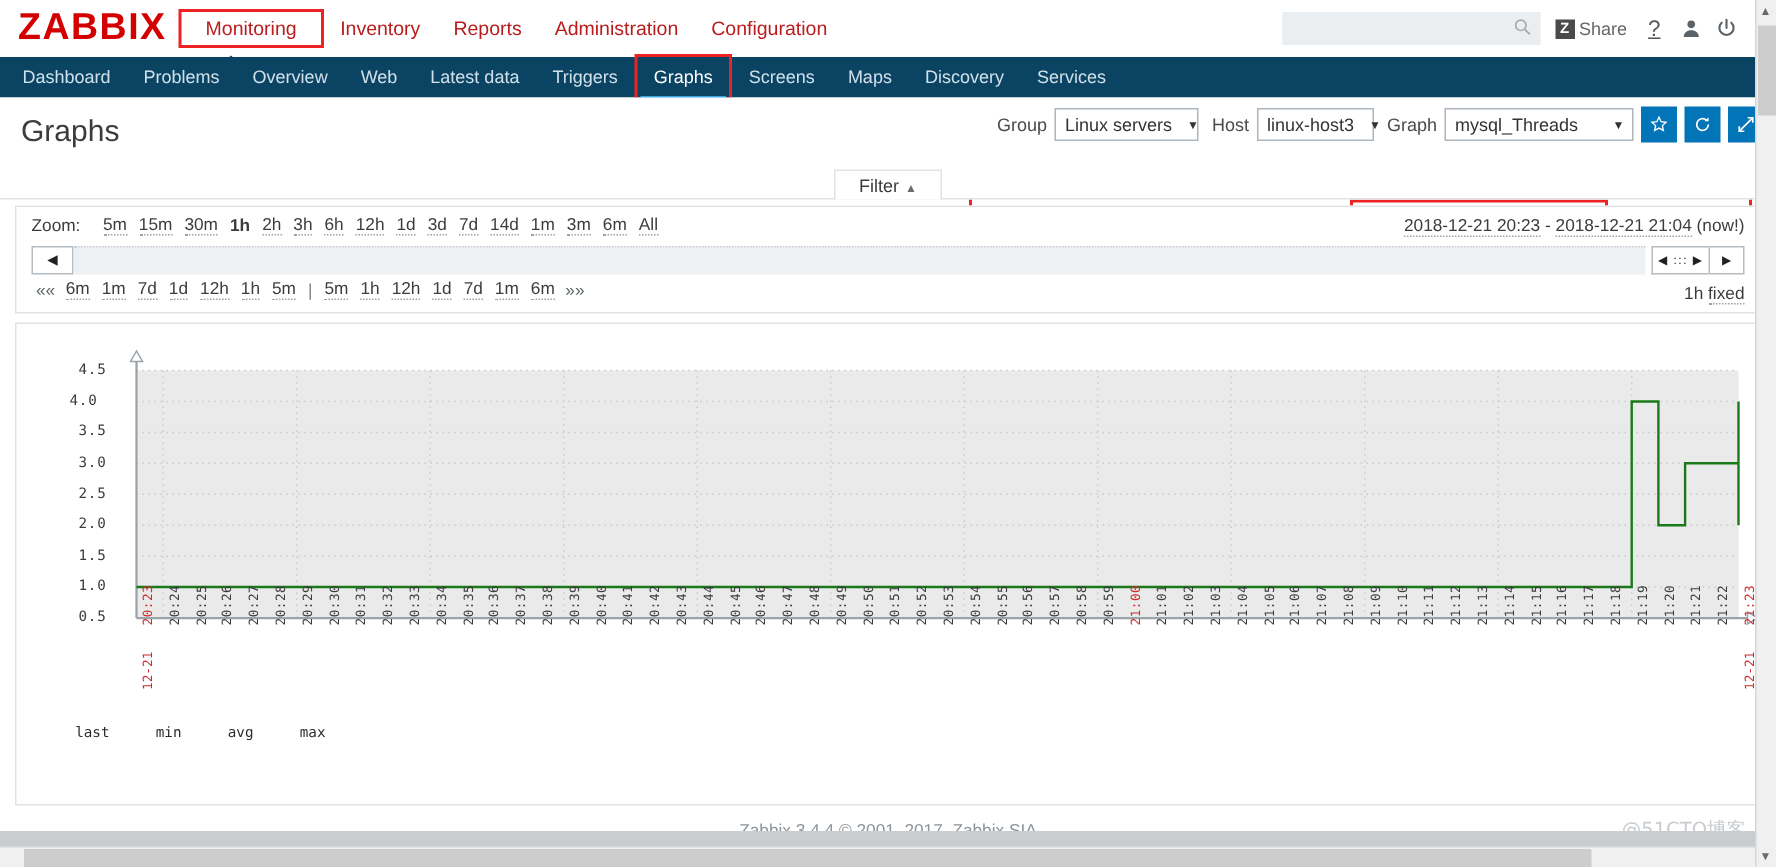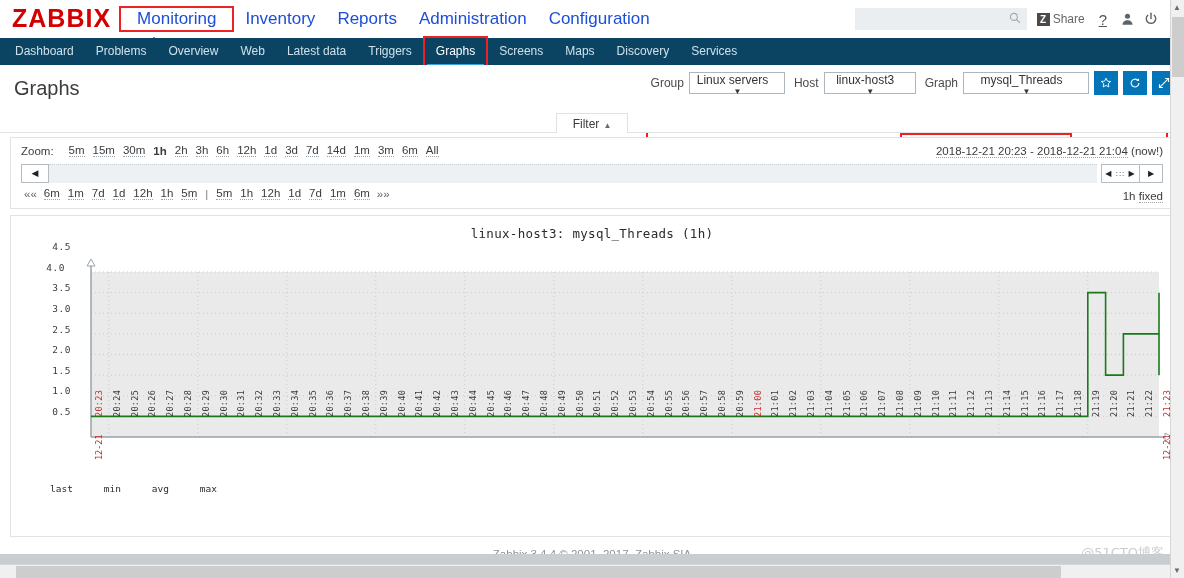--- a/index.html
+++ b/index.html
@@ -21,21 +21,21 @@
     border-bottom:0;
   }
   #logo {
     font-family:"Liberation Sans", sans-serif;
     font-weight:bold; font-size:25px; letter-spacing:1px;
     color:#d40000; padding:0 8px 0 12px; line-height:1;
     position:relative; top:-1px;
   }
   .mainmenu { display:flex; align-items:center; height:38px; }
   .mainmenu a {
-    color:#1d4ed8; text-decoration:none; font-size:17px;
+    color:#b91c1c; text-decoration:none; font-size:13px;
     padding:0 11px; line-height:38px; white-space:nowrap;
   }
   #mm-monitoring {
     position:relative; border:2px solid #ee2222; line-height:22px;
     padding:0 16px; background:#fff;
   }
   #top-right {
     margin-left:auto; display:flex; align-items:center; gap:10px;
     padding-right:26px;
   }
@@ -86,21 +86,21 @@
   }
   #page-title { font-size:20px; color:#3c3c3c; font-weight:normal; }
   #filter-ctrl {
     position:absolute; right:8px; top:6px;
     display:flex; align-items:center; gap:0;
   }
   .fl { font-size:12px; color:#4a4a4a; margin:0 5px 0 9px; }
   .zselect {
     height:22px; background:#fff; border:1px solid #aeb6bd;
     display:inline-flex; align-items:center; justify-content:space-between;
-    padding:0 5px 0 6px; font-size:12px; color:#333; white-space:nowrap;flex-direction:column;
+    padding:0 5px 0 6px; font-size:12px; color:#333; white-space:nowrap;
   }
   .zselect .cv { padding-right:10px; }
   .caret { font-size:8px; color:#333; }
   .ibtn {
     width:24px; height:24px; background:#0275b8; color:#fff;
     display:inline-flex; align-items:center; justify-content:center;
     margin-left:5px; border:0; cursor:pointer;
   }
   #outer-red-box {
     position:absolute; left:646px; top:64px; width:522px; height:44px;
@@ -285,21 +285,21 @@
 
 <div id="title-row">
   <div id="page-title">Graphs</div>
   <div id="filter-ctrl">
     <span class="fl">Group</span>
     <div class="zselect" style="width:96px">
       <span class="cv">Linux servers</span>
       <span class="caret">▼</span>
     </div>
     <span class="fl">Host</span>
-    <div class="zselect" style="width:92px">
+    <div class="zselect" style="width:78px">
       <span class="cv">linux-host3</span>
       <span class="caret">▼</span>
     </div>
     <span class="fl">Graph</span>
     <div class="zselect" style="width:126px">
       <span class="cv">mysql_Threads</span>
       <span class="caret">▼</span>
     </div>
     <button class="ibtn">
       <svg width="14" height="14" viewBox="0 0 16 16">
@@ -392,21 +392,20 @@
     <a class="chev" href="#">»»</a>
   </div>
 
   <div id="fixed-row">
     <span>1h</span>
     <a href="#">fixed</a>
   </div>
 </div>
 
 <div id="graph-panel">
-  <div id="graph-title">linux-host3: mysql_Threads (1h)</div>
   <svg id="chart-svg" width="1160" height="320">
       <rect x="80" y="31" width="1068" height="165" fill="#eaeaea"></rect>
       <line x1="80" y1="196" x2="1148" y2="196" stroke="#c6ccd1" stroke-width="1" stroke-dasharray="1,3"></line>
       <line x1="80" y1="175.375" x2="1148" y2="175.375" stroke="#c6ccd1" stroke-width="1" stroke-dasharray="1,3"></line>
       <line x1="80" y1="154.75" x2="1148" y2="154.75" stroke="#c6ccd1" stroke-width="1" stroke-dasharray="1,3"></line>
       <line x1="80" y1="134.125" x2="1148" y2="134.125" stroke="#c6ccd1" stroke-width="1" stroke-dasharray="1,3"></line>
       <line x1="80" y1="113.5" x2="1148" y2="113.5" stroke="#c6ccd1" stroke-width="1" stroke-dasharray="1,3"></line>
       <line x1="80" y1="92.875" x2="1148" y2="92.875" stroke="#c6ccd1" stroke-width="1" stroke-dasharray="1,3"></line>
       <line x1="80" y1="72.25" x2="1148" y2="72.25" stroke="#c6ccd1" stroke-width="1" stroke-dasharray="1,3"></line>
       <line x1="80" y1="51.625" x2="1148" y2="51.625" stroke="#c6ccd1" stroke-width="1" stroke-dasharray="1,3"></line>

